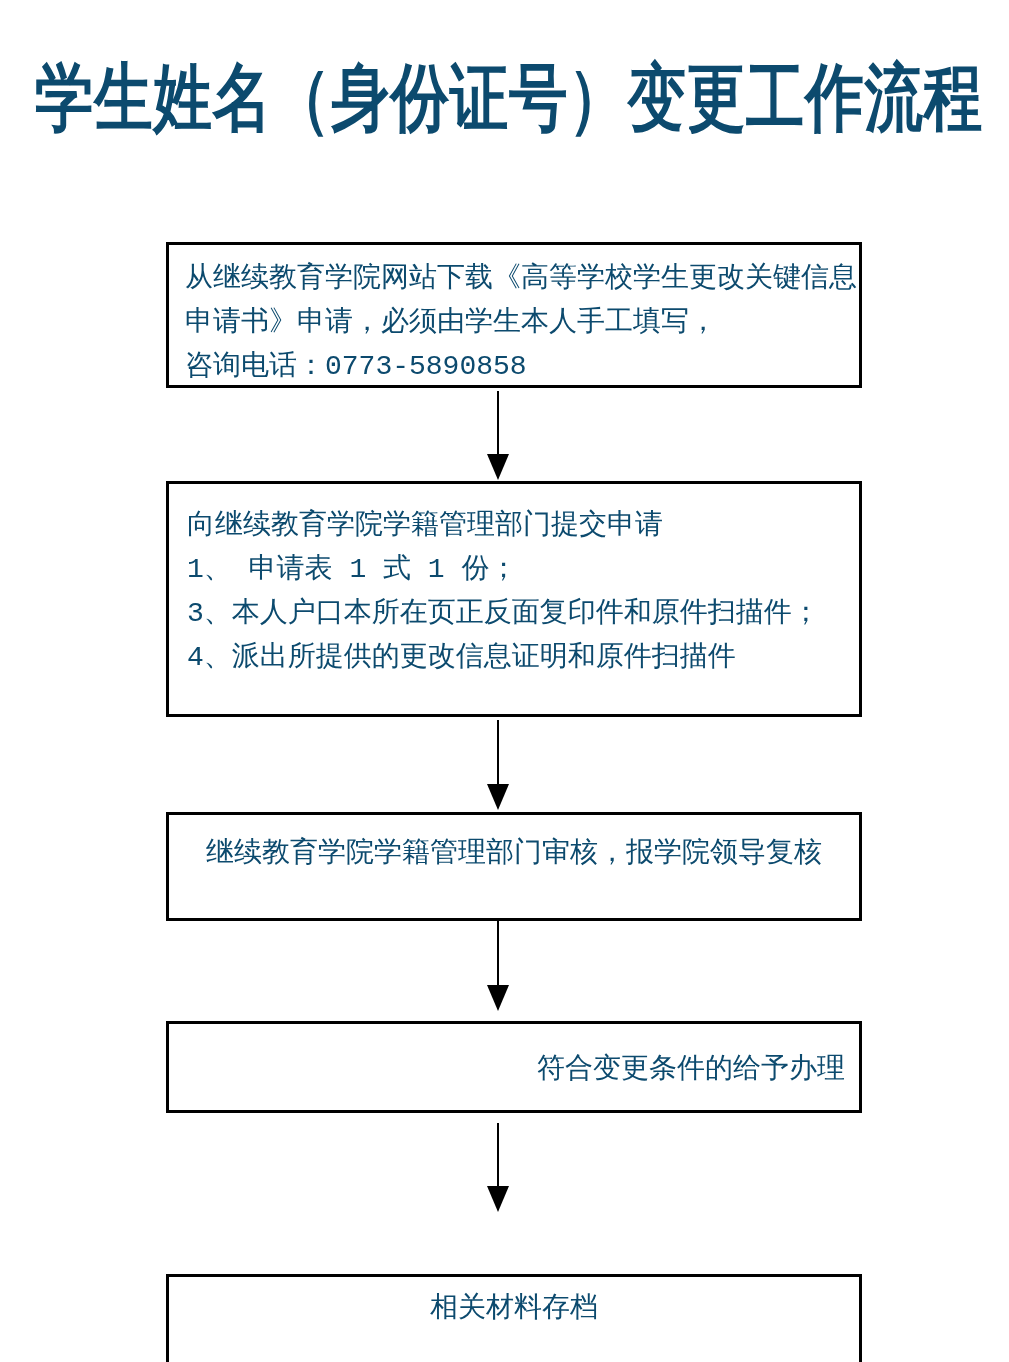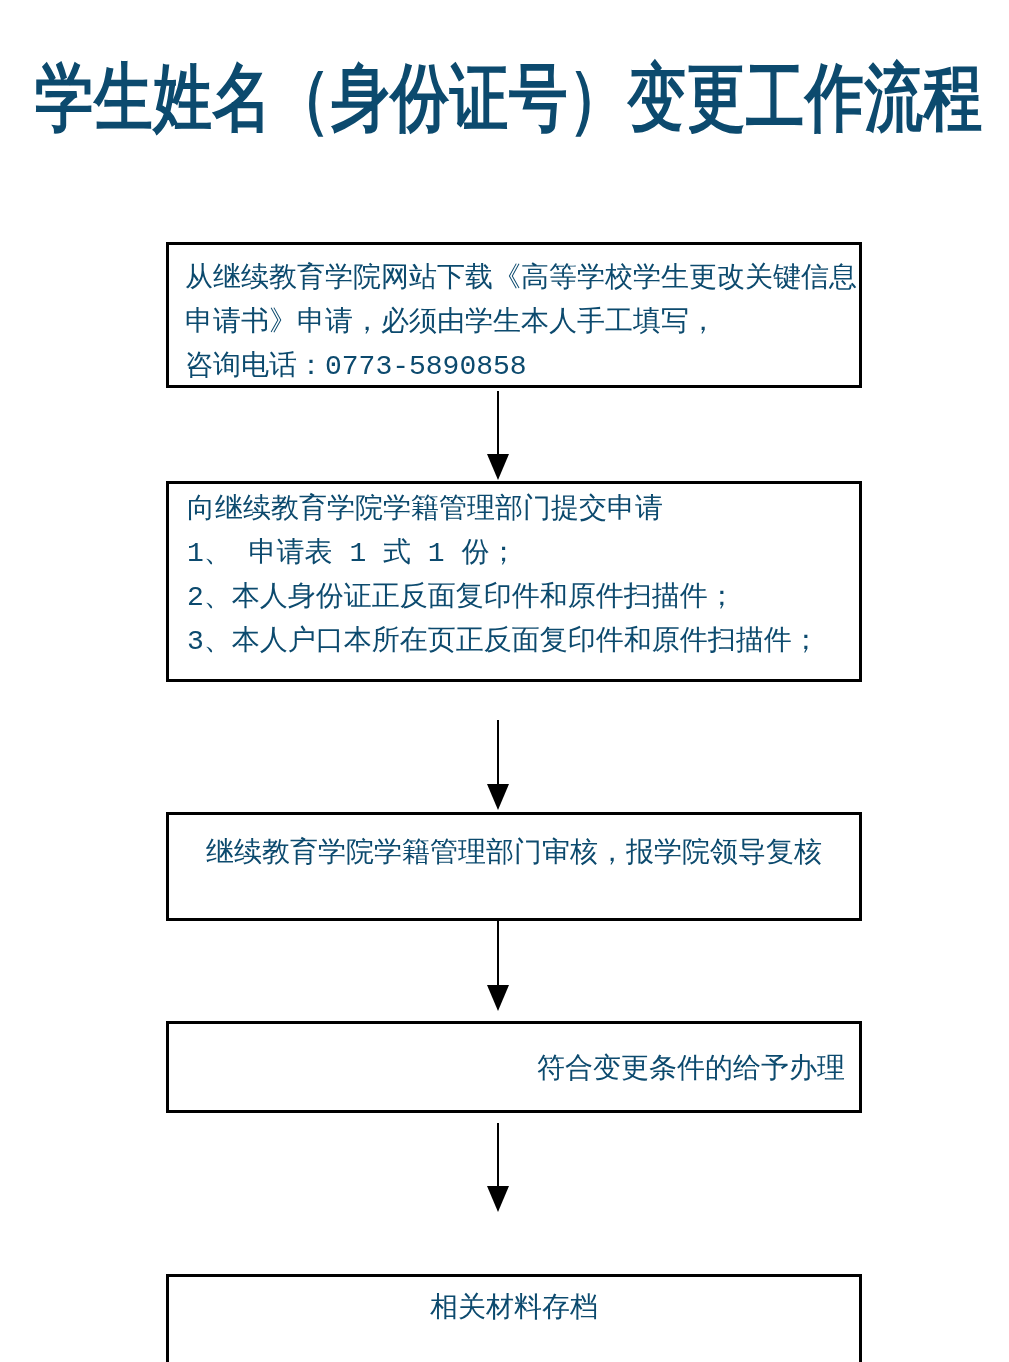--- a/index.html
+++ b/index.html
@@ -31,21 +31,21 @@
     left: 166px;
     width: 696px;
     border: 3px solid #000000;
     background: #ffffff;
     font-size: 28px;
     line-height: 44px;
     font-family: Liberation Mono, monospace;
   }
   .flow-box .box-line { white-space: nowrap; }
   .box-1 { top: 242px;  height: 146px; padding: 12px 16px; text-align: left; }
-  .box-2 { top: 481px;  height: 201px; padding: 4px 18px;  text-align: left; }
+  .box-2 { top: 481px;  height: 236px; padding: 20px 18px;  text-align: left; }
   .box-3 { top: 812px;  height: 109px; padding: 17px 14px;  text-align: center; }
   .box-4 { top: 1021px; height: 92px;  padding: 24px 14px;  text-align: right; }
   .box-5 { top: 1274px; height: 91px;  padding: 10px 14px; text-align: center; }
   .flow-arrow {
     position: absolute;
     left: 487px;
     width: 22px;
     display: flex;
     flex-direction: column;
     align-items: center;
@@ -81,22 +81,22 @@
   </div>
 
   <div class="flow-arrow arrow-1">
     <div class="arrow-shaft"></div>
     <div class="arrow-head"></div>
   </div>
 
   <div class="flow-box box-2">
     <div class="box-line">向继续教育学院学籍管理部门提交申请</div>
     <div class="box-line">1、 申请表 1 式 1 份；</div>
-    <div class="box-line">2、本人身份证正反面复印件和原件扫描件；</div>
     <div class="box-line">3、本人户口本所在页正反面复印件和原件扫描件；</div>
+    <div class="box-line">4、派出所提供的更改信息证明和原件扫描件</div>
   </div>
 
   <div class="flow-arrow arrow-2">
     <div class="arrow-shaft"></div>
     <div class="arrow-head"></div>
   </div>
 
   <div class="flow-box box-3">
     <div class="box-line">继续教育学院学籍管理部门审核，报学院领导复核</div>
   </div>

